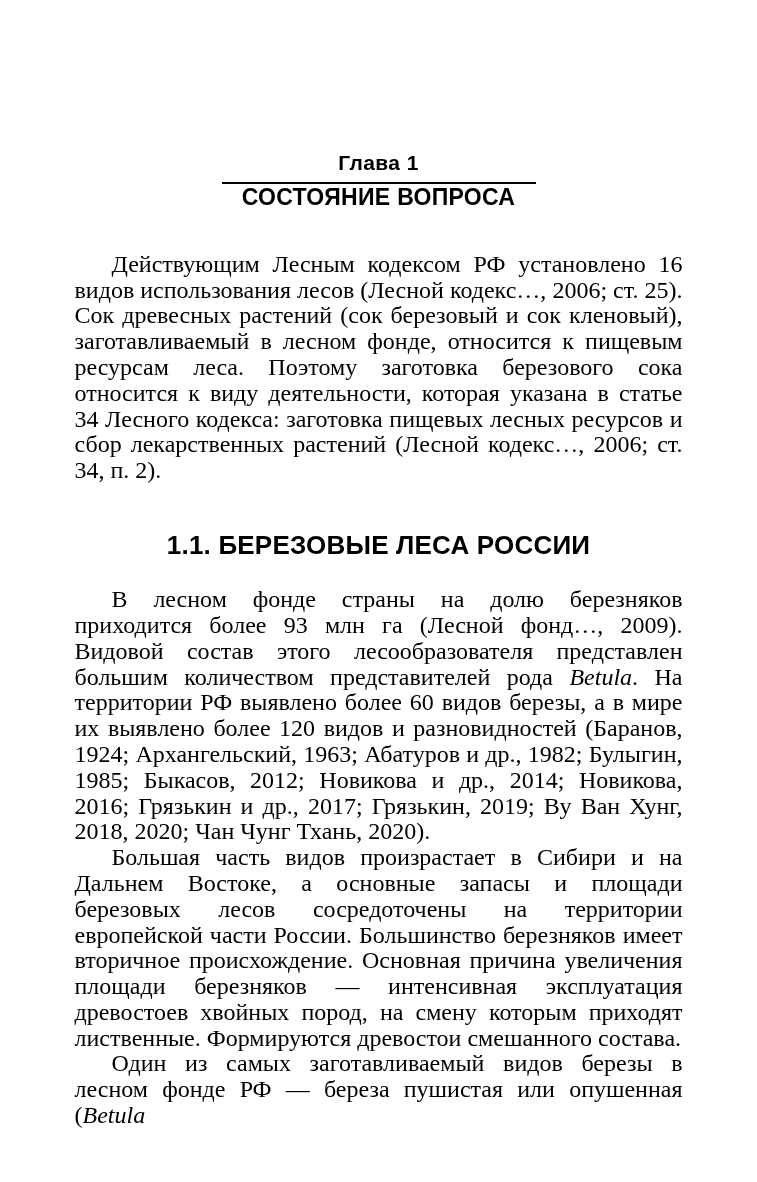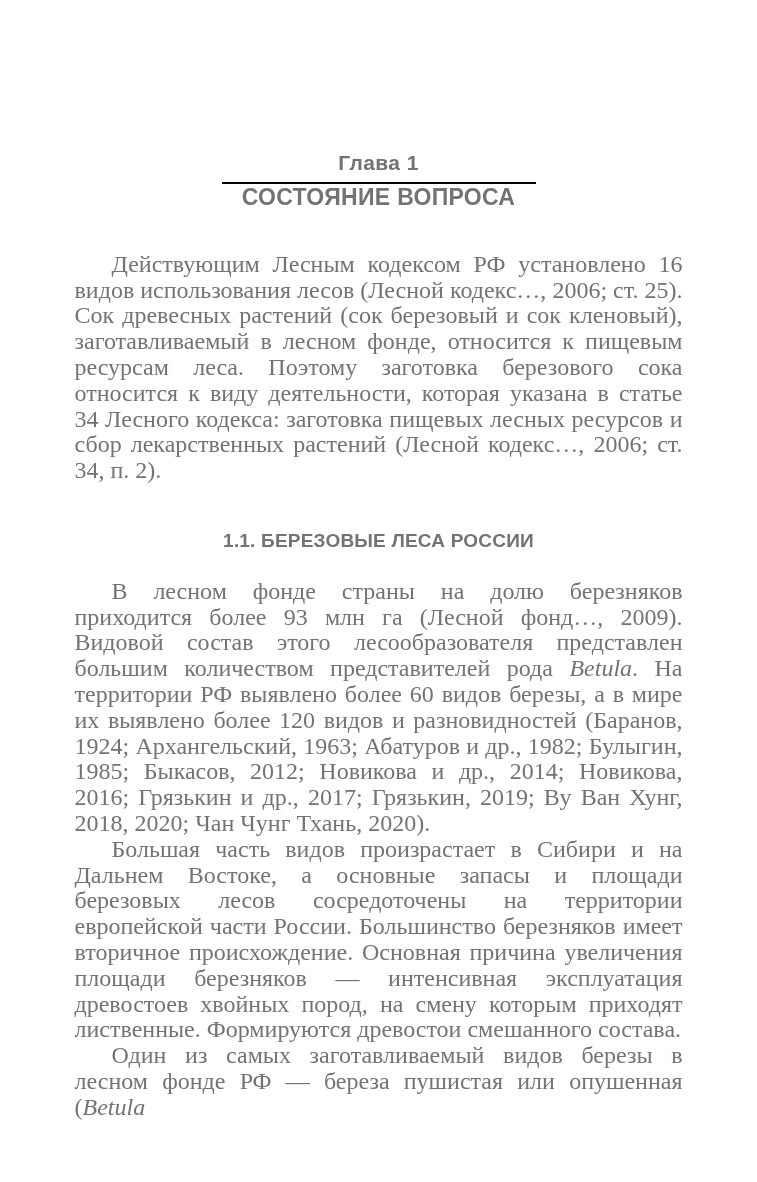--- a/index.html
+++ b/index.html
@@ -4,21 +4,21 @@
 <style>
   * { margin: 0; padding: 0; box-sizing: border-box; }
   html, body { background: #ffffff; }
   body { font-family: "Liberation Serif", serif; }
 
   .page {
     position: relative;
     width: 757px;
     height: 1182px;
     background: #ffffff;
-    color: #737373;
+    color: #000000;
     margin: 0 auto;
     overflow: hidden;
   }
 
   .inner {
     width: 608px;
     margin: 0 auto;
     padding-top: 150px;
   }
 
@@ -43,21 +43,21 @@
     font-weight: 700;
     font-size: 23px;
     line-height: 1.2;
     text-align: center;
     letter-spacing: 0.3px;
   }
 
   .section-title {
     font-family: "Liberation Sans", sans-serif;
     font-weight: 700;
-    font-size: 19px;
+    font-size: 26px;
     line-height: 1.2;
     text-align: center;
     letter-spacing: 0.2px;
     margin: 46px 0 26px 0;
   }
 
   .para {
     font-family: "Liberation Serif", serif;
     font-size: 24px;
     line-height: 25.8px;

